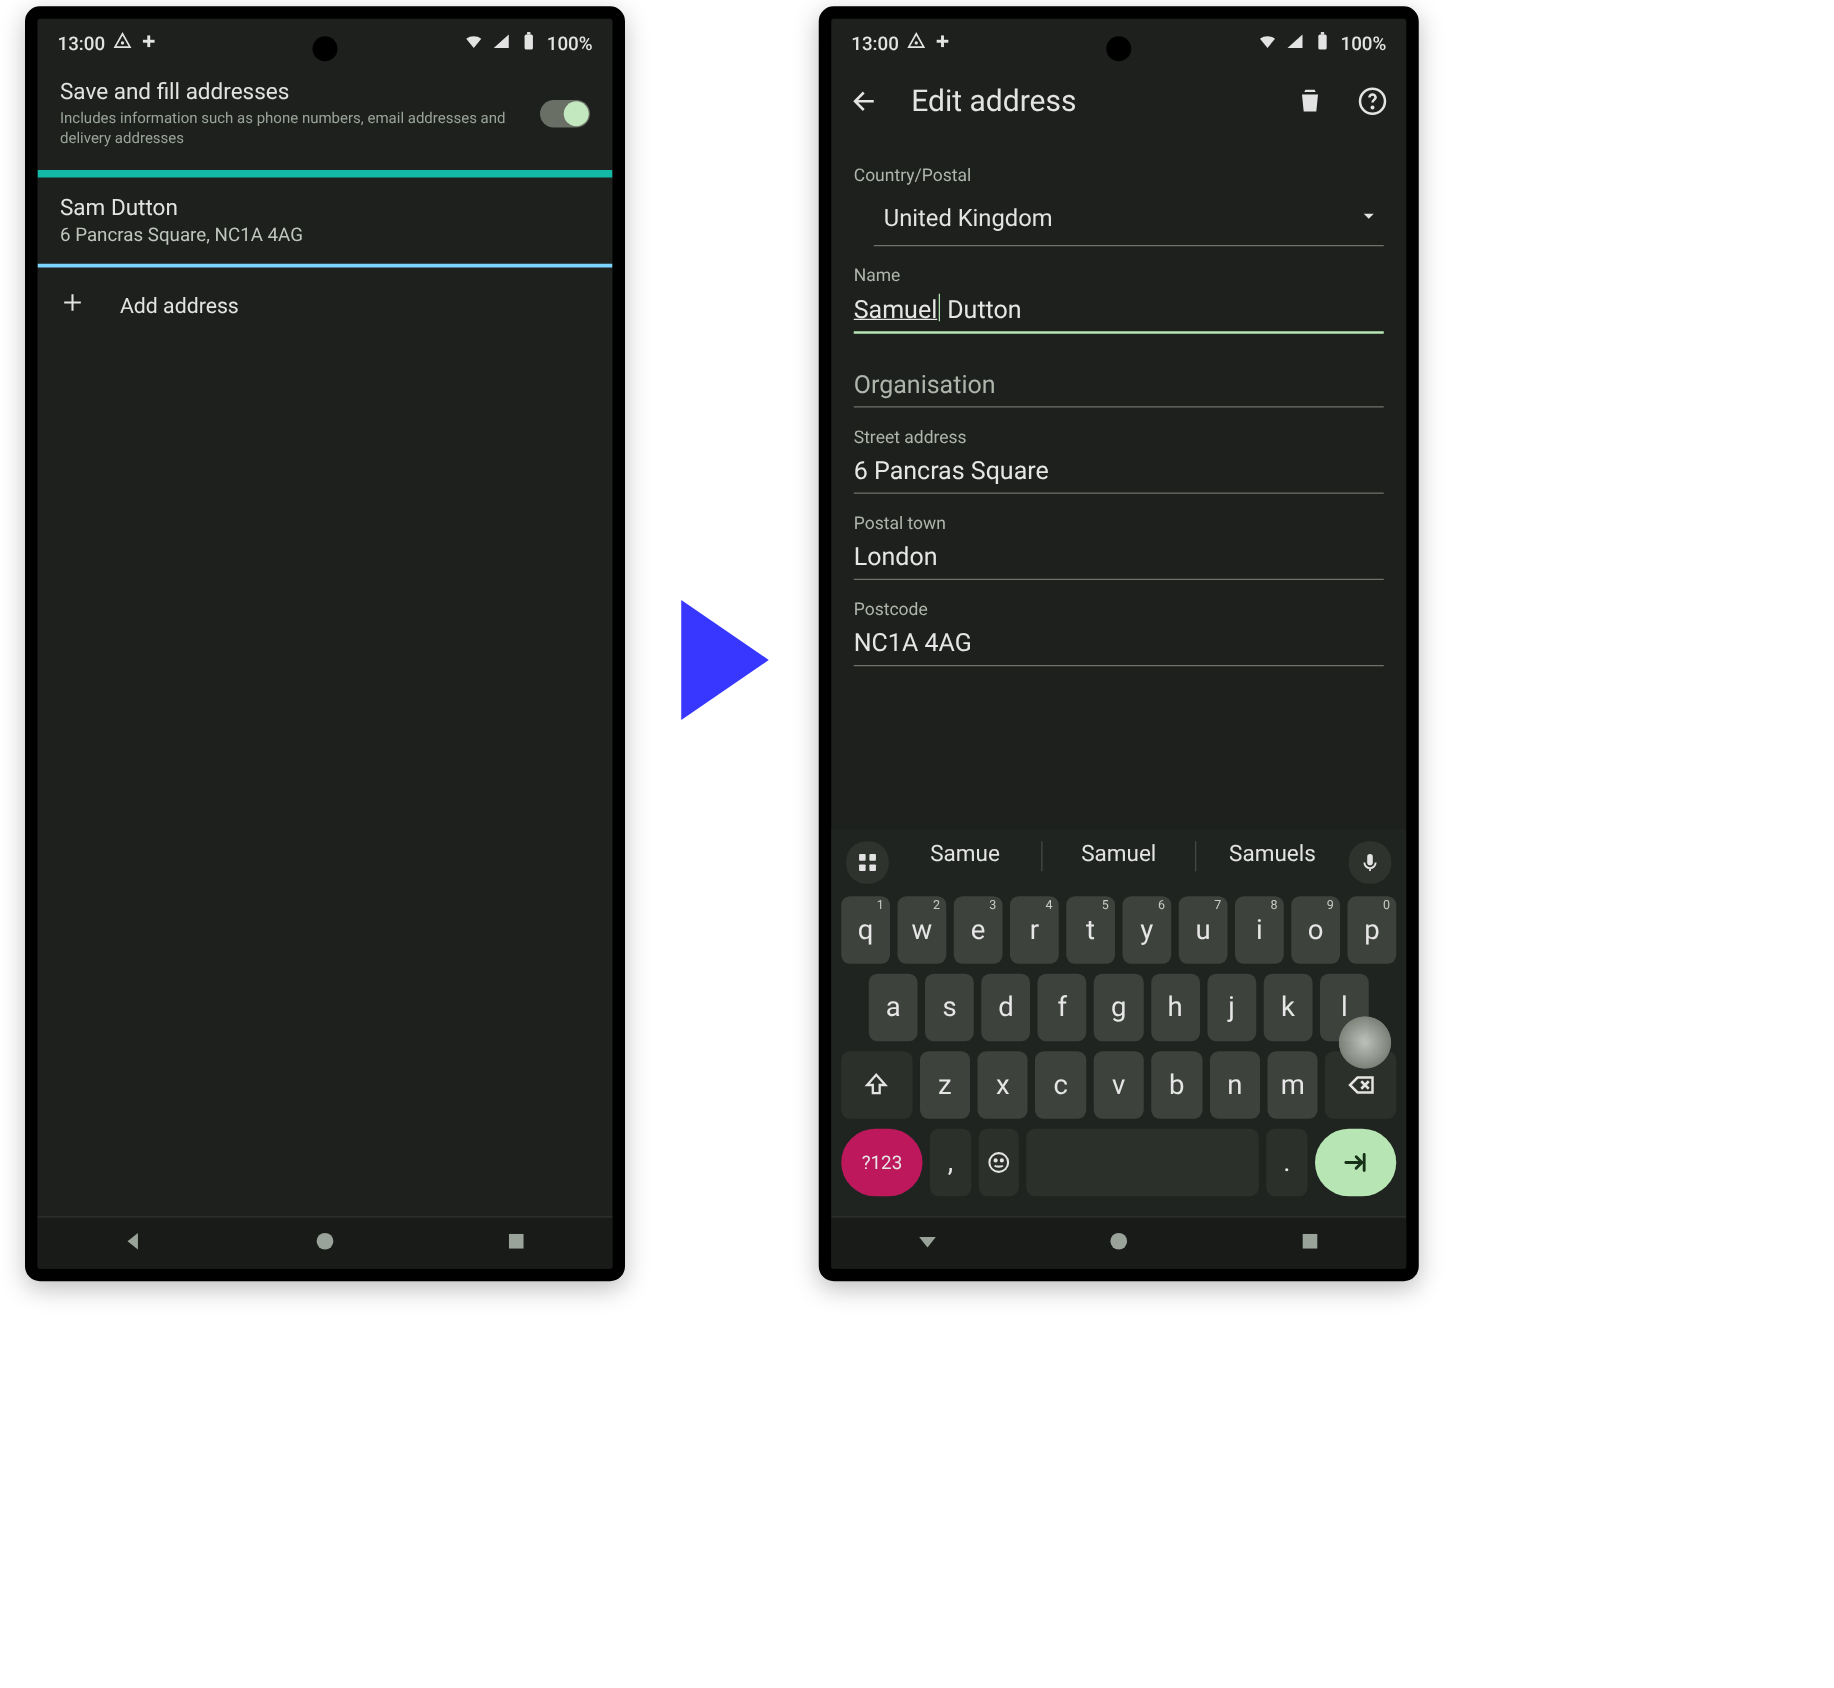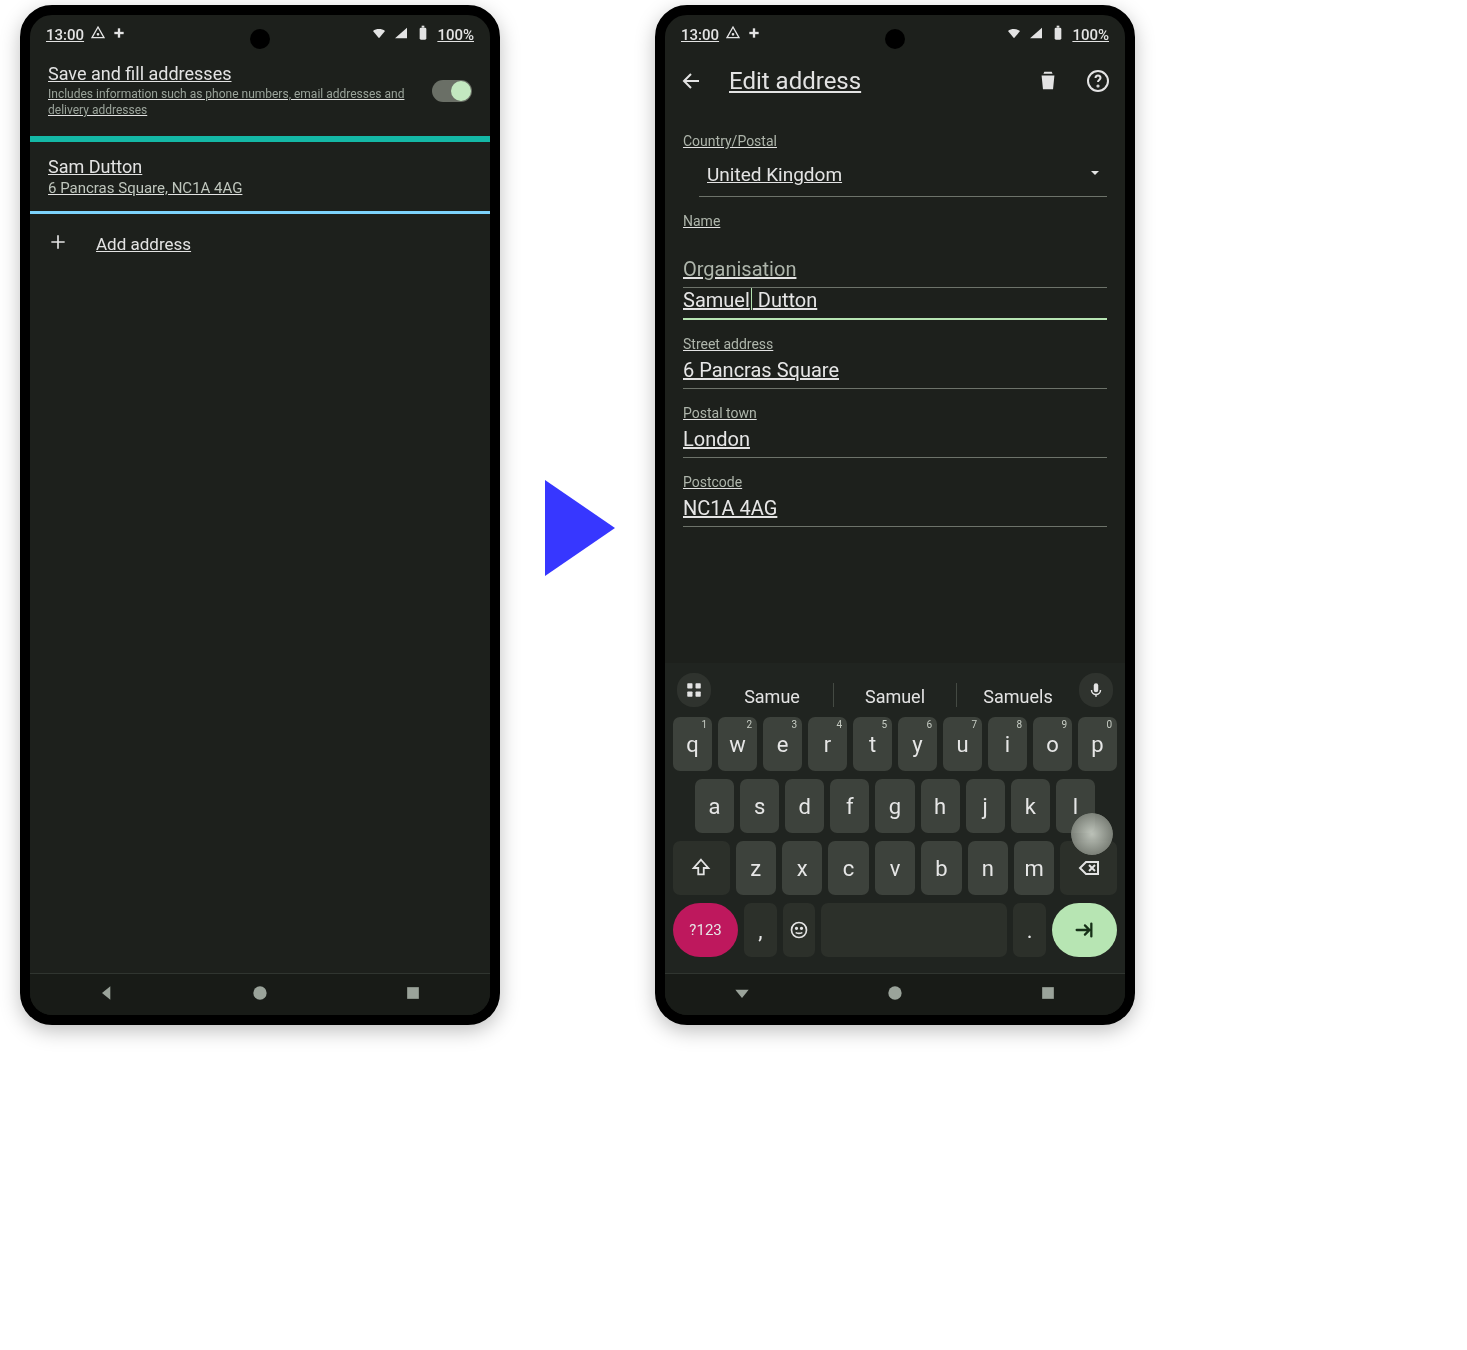--- a/index.html
+++ b/index.html
@@ -9,26 +9,25 @@
     width: 1467px;
     height: 1350px;
     position: relative;
     overflow: hidden;
   }
   .phone {
     position: absolute;
     width: 480px;
     height: 1020px;
     background: #1d201c;
-    border-radius: 32px;
+    border-radius: 12px;
     border: 10px solid #000;
     box-shadow: 0 6px 20px rgba(0,0,0,.25);
     overflow: hidden;
     color: #e3e3e3;
-    text-decoration: underline;
   }
   .phone.left  { left: 20px;  top: 5px; }
   .phone.right { left: 655px; top: 5px; }
   .notch {
     position: absolute;
     top: 14px; left: 50%;
     width: 20px; height: 20px;
     background: #000;
     border-radius: 50%;
     transform: translateX(-50%);
@@ -87,21 +86,21 @@
   .dropdown-row .val { font-size: 19px; }
   .underline-word { text-decoration: underline; text-decoration-thickness: 1px; }
   .cursor { display:inline-block; width:1px; height:22px; background:#b3e3af; vertical-align:-3px; margin:0 1px; }
 
   
   .kbd {
     position:absolute; left:0; right:0; bottom:42px;
     background:#202420; padding:6px 6px 8px;
   }
   .sugbar {
-    display:flex; align-items:flex-end; gap:8px; padding:4px 6px 10px;
+    display:flex; align-items:flex-start; gap:8px; padding:4px 6px 10px;
     font-size:18px; color:#e3e3e3;
   }
   .sugpill { background:#2f332e; border-radius:16px; width:34px; height:34px; display:flex; align-items:center; justify-content:center; }
   .sug { flex:1; text-align:center; }
   .sugdiv { width:1px; height:24px; background:#444a43; }
   .krow { display:flex; gap:6px; margin-bottom:8px; padding:0 2px; }
   .krow.r2 { padding: 0 24px; }
   .key {
     flex:1; background:#3d423c; border-radius:7px;
     height:54px; display:flex; align-items:center; justify-content:center;
@@ -272,25 +271,25 @@
   <div class="form">
     <div class="field-label">Country/Postal</div>
     <div class="dropdown-row">
       <span class="val">United Kingdom</span>
       <span><svg viewBox="0 0 24 24" width="16" height="16" fill="#e3e3e3">
             <path d="M6 9l6 6 6-6z"></path>
           </svg></span>
     </div>
 
     <div class="field-label">Name</div>
-    <div class="field-value placeholder" style="margin-top:28px">Organisation</div>
-
     <div class="field-value active">
       <span class="underline-word">Samuel</span><span class="cursor"></span><span> Dutton</span>
     </div>
+
+    <div class="field-value placeholder" style="margin-top:28px">Organisation</div>
 
     <div class="field-label">Street address</div>
     <div class="field-value">6 Pancras Square</div>
 
     <div class="field-label">Postal town</div>
     <div class="field-value">London</div>
 
     <div class="field-label">Postcode</div>
     <div class="field-value">NC1A 4AG</div>
   </div>

